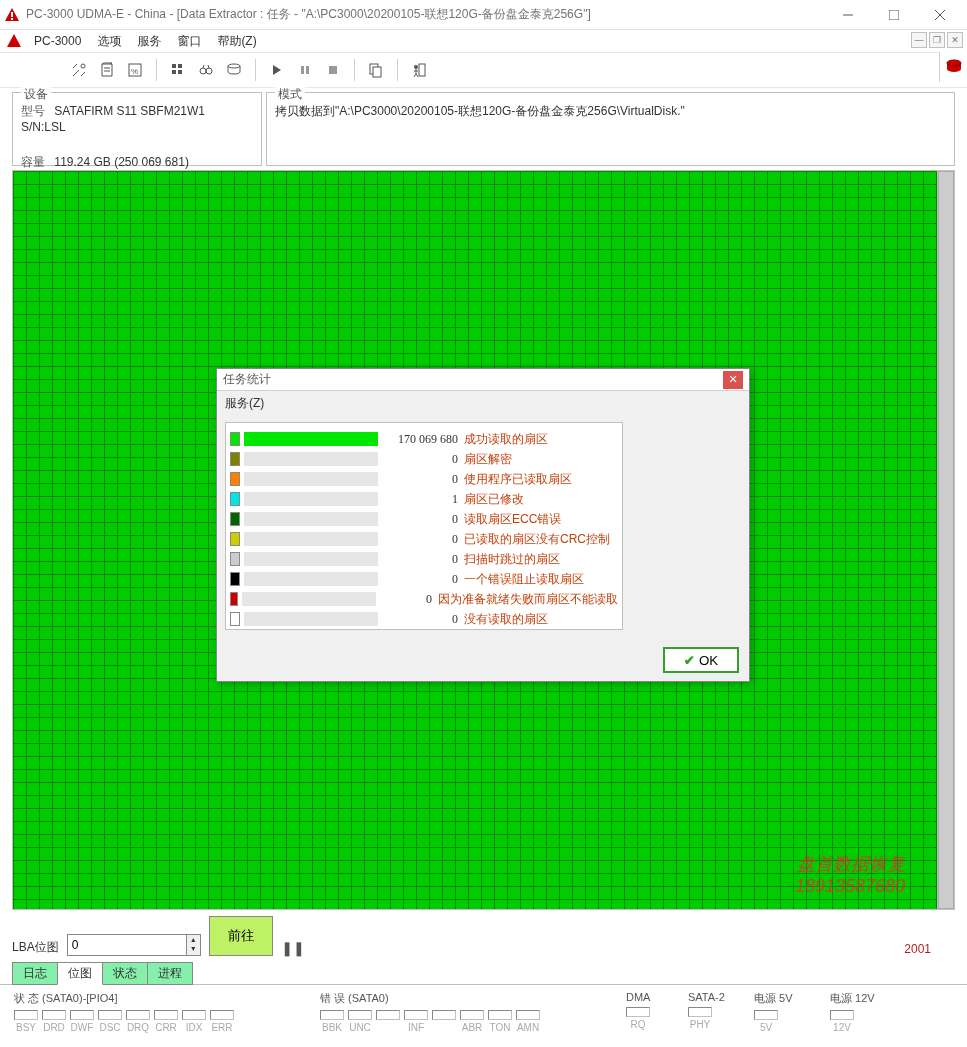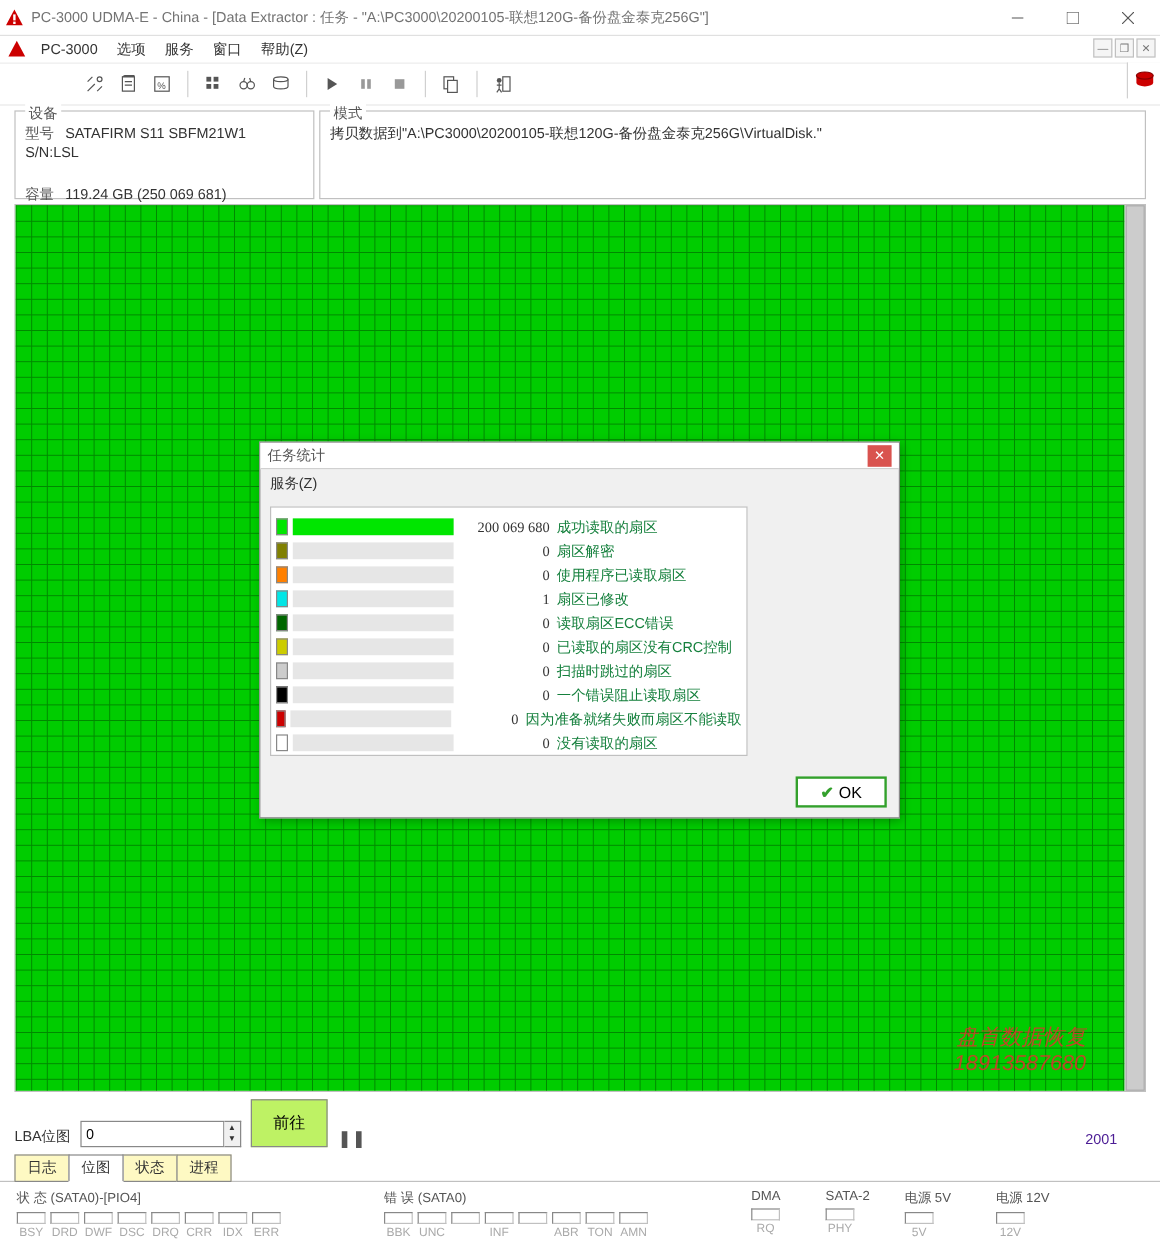--- a/index.html
+++ b/index.html
@@ -48,25 +48,25 @@
 .watermark { position: absolute; right: 32px; bottom: 12px; color: #e03030; font-size: 18px; font-style: italic; opacity: .85; text-align: right; pointer-events: none; font-weight: 500;}
 .watermark .wm-line { display: block; }
 
 
 .lba-row { display: flex; align-items: flex-end; padding: 6px 12px; gap: 8px; }
 .lba-row .lbl { color: #333; }
 .lba-row input[type=text] { width: 120px; height: 22px; border: 1px solid #888; background: #fff; padding: 0 4px; font-size: 12px; text-align: left; }
 .lba-row .spin { width: 14px; height: 22px; border: 1px solid #888; border-left: none; background: #f0f0f0; font-size: 8px; text-align: center; }
 .lba-row button { height: 40px; padding: 0 18px; background: #bef264; border: 1px solid #888; cursor: default; }
 .lba-row .pause-icon { font-size: 14px; color: #555; }
-.lba-row .zoom-value { margin-left: auto; margin-right: 24px; color: #4c1d95; }
+.lba-row .zoom-value { margin-left: auto; margin-right: 24px; color: #b91c1c; }
 
 
 .tabs-row { display: flex; padding: 0 12px; height: 22px; align-items: center; }
-.tabs-row .tab { border: 1px solid #888; border-top: 1px solid #888; padding: 2px 10px; background: #fef9c3; margin-right: -1px; cursor: default; }
+.tabs-row .tab { border: 1px solid #888; border-top: 1px solid #888; padding: 2px 10px; background: #86efac; margin-right: -1px; cursor: default; }
 .tabs-row .tab.active { background: #fff; border-bottom: 1px solid #fff; position: relative; z-index: 1; }
 
 
 .statusbar { display: flex; border-top: 1px solid #c0c0c0; padding: 4px 8px 2px 8px; gap: 6px; font-size: 11px; height: 56px;}
 .status-group { position: relative; padding: 4px 6px 2px 6px; }
 .status-group .grp-label { color: #555; font-size: 11px; position: relative; top: -2px;}
 .status-group .leds { display: flex; gap: 4px; margin-top: 2px;}
 .led-item { text-align: center; }
 .led-box { width: 24px; height: 10px; border: 1px solid #c0c0c0; border-top-color:#888; border-left-color:#888; margin: 0 auto 2px auto; }
 .led-label { color: #aaa; font-size: 10px; }
@@ -82,21 +82,21 @@
 .dialog .dlg-title .x { width: 20px; height: 18px; background: #d9534f; color: #fff; display:flex; align-items:center; justify-content:center; font-size: 11px; }
 .dialog .dlg-menu { padding: 4px 8px; color: #333; }
 .dialog .dlg-body { display: flex; padding: 6px 8px; gap: 8px; }
 .stats-panel { border: 1px solid #c0c0c0; background: #fff; width: 398px; height: 208px; padding: 6px 4px; }
 .stat-row { display: flex; align-items: center; height: 20px; }
 .stat-swatch { width: 10px; height: 14px; margin-right: 4px; }
 .stat-bar { flex: 0 0 134px; height: 14px; background: #e6e6e6; margin-right: 4px; position: relative; }
 .stat-bar .fill { position: absolute; inset: 0; }
 .stat-count { width: 14px; text-align: right; margin-right: 6px; font-family: Tahoma; color: #333;}
 .stat-count.wide { width: 76px; }
-.stat-label { color: #15803d; white-space: nowrap;}
+.stat-label { color: #c2410c; white-space: nowrap;}
 .drive-panel { border: 1px solid #c0c0c0; background: #fff; flex: 1; height: 208px; padding: 4px 6px; position: relative; }
 .drive-panel .p-legend { position: absolute; top: -8px; left: 6px; background: #fff; padding: 0 3px; color: #555; font-size: 11px;}
 .drive-bar { width: 94px; height: 14px; background: #00e600; margin-top: 12px;}
 .drive-tick { width: 1px; height: 12px; background: #00cccc; margin-top: 40px; margin-left: 2px;}
 .dlg-buttons { position: absolute; right: 10px; bottom: 8px; }
 .dlg-buttons button { width: 76px; height: 26px; background: #fff; border: 2px solid #33a02c; display: flex; align-items: center; justify-content: center; gap: 4px; }
 .dlg-buttons .check { color: #33a02c; font-weight: bold; }
 
 svg { display: block; }
 </style>
@@ -396,21 +396,21 @@
     <span class="x">✕</span>
   </div>
   <div class="dlg-menu">服务(Z)</div>
   <div class="dlg-body">
     <div class="stats-panel" id="stats-panel">
         <div class="stat-row">
           <div class="stat-swatch" style="background:#00e600;border:1px solid #888"></div>
           <div class="stat-bar">
             <div class="fill" style="width:100%;background:#00e600"></div>
           </div>
-          <div class="stat-count wide">200 069 680</div>
+          <div class="stat-count wide">170 069 680</div>
           <div class="stat-label">成功读取的扇区</div>
         </div>
         <div class="stat-row">
           <div class="stat-swatch" style="background:#808000;border:1px solid #888"></div>
           <div class="stat-bar">
             <div class="fill" style="width:0%;background:transparent"></div>
           </div>
           <div class="stat-count wide">0</div>
           <div class="stat-label">扇区解密</div>
         </div>

